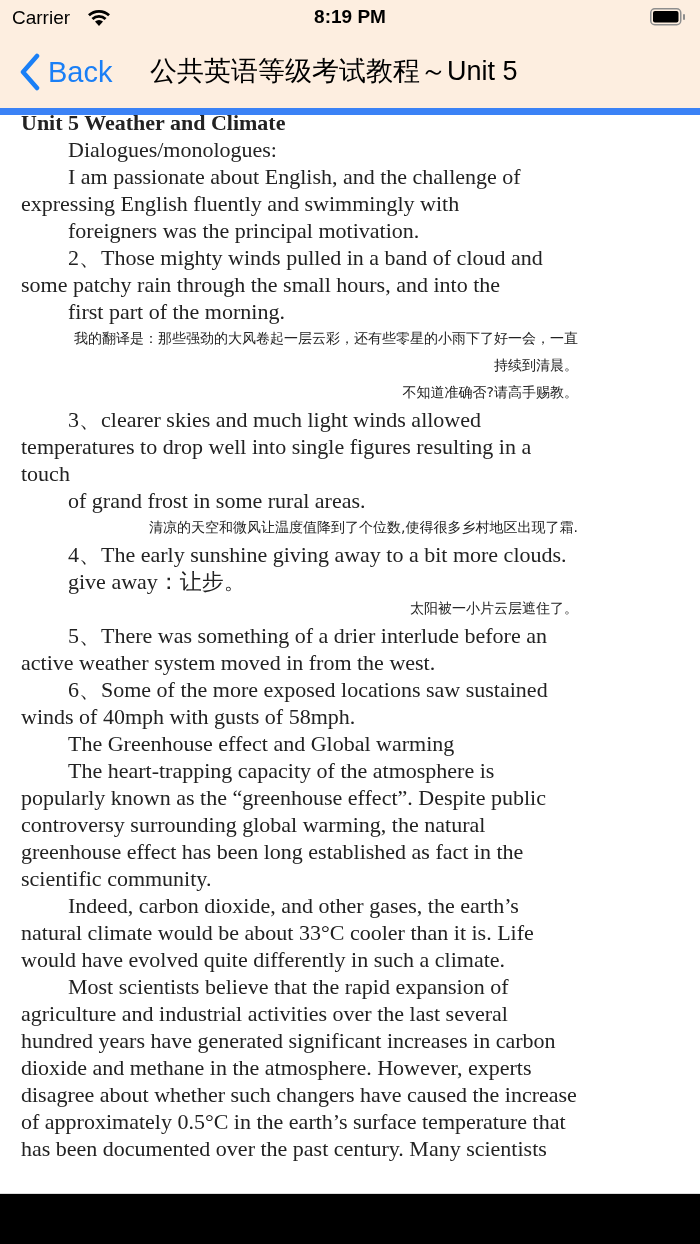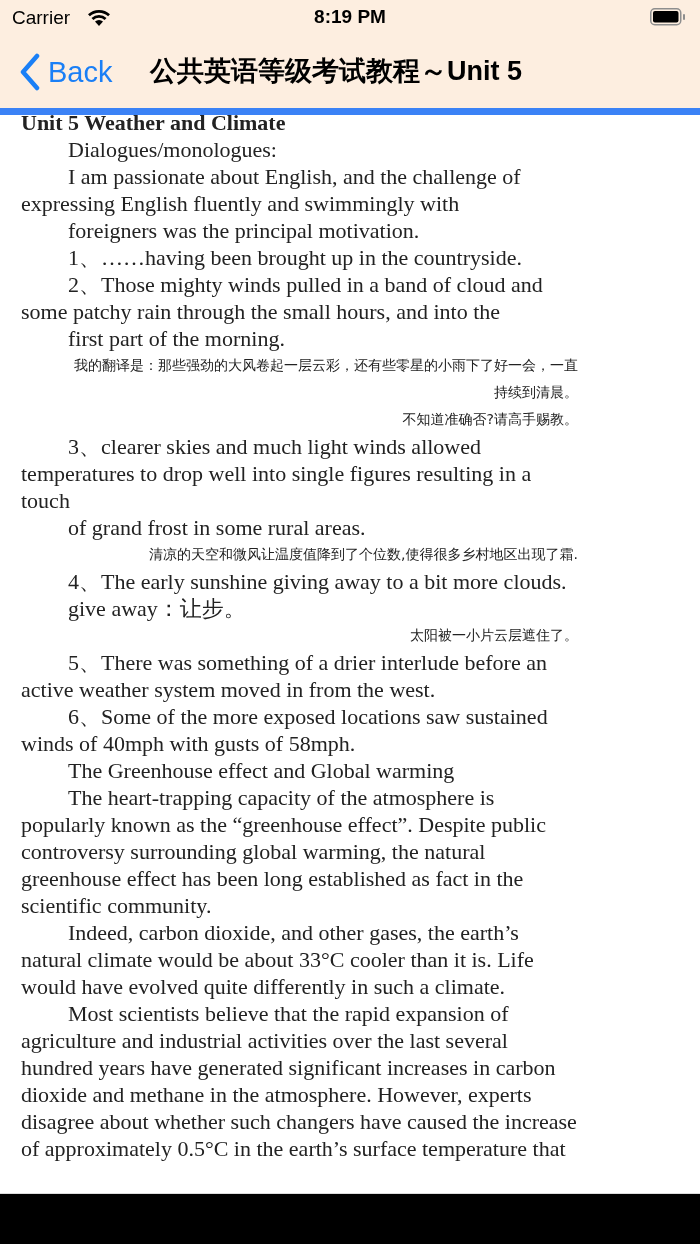--- a/index.html
+++ b/index.html
@@ -15,21 +15,21 @@
   }
   .status-bar { position: absolute; left: 0; top: 0; width: 700px; height: 36px; }
   .carrier { position: absolute; left: 12px; top: 7px; font-size: 19px; color: #000; }
   .wifi { position: absolute; left: 86px; top: 6px; width: 26px; height: 22px; }
   .time { position: absolute; left: 0; width: 700px; top: 6px; text-align: center; font-size: 19px; font-weight: bold; color: #000; }
   .battery { position: absolute; left: 650px; top: 8px; width: 36px; height: 18px; }
   .navbar { position: absolute; left: 0; top: 36px; width: 700px; height: 72px; }
   .back-btn { position: absolute; left: 18px; top: 14px; height: 44px; display: flex; align-items: center; cursor: pointer; }
   .back-btn svg { width: 24px; height: 38px; }
   .back-label { font-size: 29px; color: #1a7ff6; margin-left: 6px; }
-  .nav-title { position: absolute; left: 150px; top: 17px; font-size: 27px; font-weight: bold; color: #000; white-space: nowrap; }
+  .nav-title { position: absolute; left: 150px; top: 17px; font-size: 27px; font-weight: normal; color: #000; white-space: nowrap; }
 
   .content {
     position: absolute; left: 0; top: 109px; width: 588px; height: 1052px; overflow: hidden;
     font-family: "Liberation Serif", "DejaVu Serif", serif;
     font-size: 22px; line-height: 27px; color: #222;
     padding: 0 10px 0 21px; box-sizing: border-box;
   }
   .content p { margin: 0; }
   .content .title { font-weight: bold; }
   .ind { text-indent: 47px; }
@@ -73,21 +73,20 @@
     </div>
     <div class="nav-title">公共英语等级考试教程～Unit 5</div>
   </div>
 </div>
 
 <div class="content" id="content">
     <p class="title">Unit 5 Weather and Climate</p>
     <p class="ind">Dialogues/monologues:</p>
     <p class="ind">I am passionate about English, and the challenge of expressing English fluently and swimmingly with</p>
     <p class="ind">foreigners was the principal motivation.</p>
-    <p class="ind">1、……having been brought up in the countryside.</p>
     <p class="ind">2、Those mighty winds pulled in a band of cloud and some patchy rain through the small hours, and into the</p>
     <p class="ind">first part of the morning.</p>
     <p class="ind cn">我的翻译是：那些强劲的大风卷起一层云彩，还有些零星的小雨下了好一会，一直持续到清晨。</p>
     <p class="ind cn">不知道准确否?请高手赐教。</p>
     <p class="ind">3、clearer skies and much light winds allowed temperatures to drop well into single figures resulting in a touch</p>
     <p class="ind">of grand frost in some rural areas.</p>
     <p class="ind cn">清凉的天空和微风让温度值降到了个位数,使得很多乡村地区出现了霜.</p>
     <p class="ind">4、The early sunshine giving away to a bit more clouds.</p>
     <p class="ind">give away：让步。</p>
     <p class="ind cn">太阳被一小片云层遮住了。</p>

